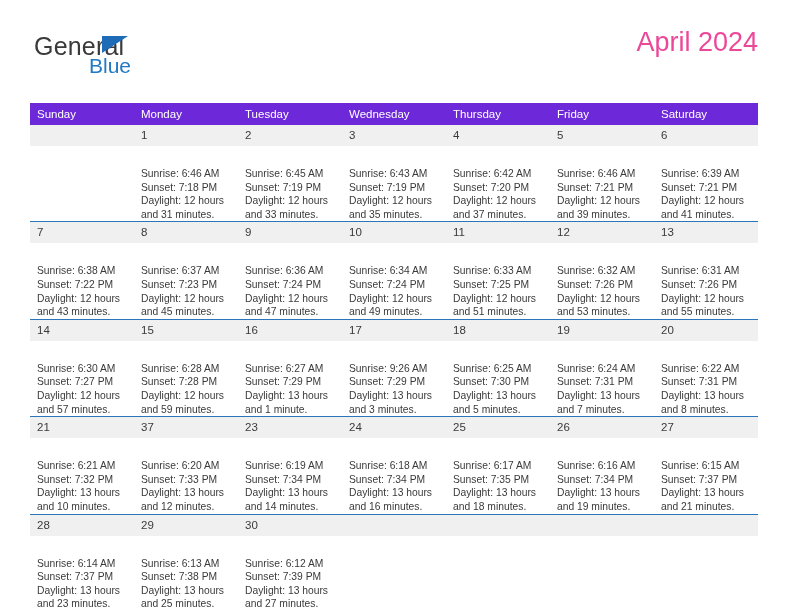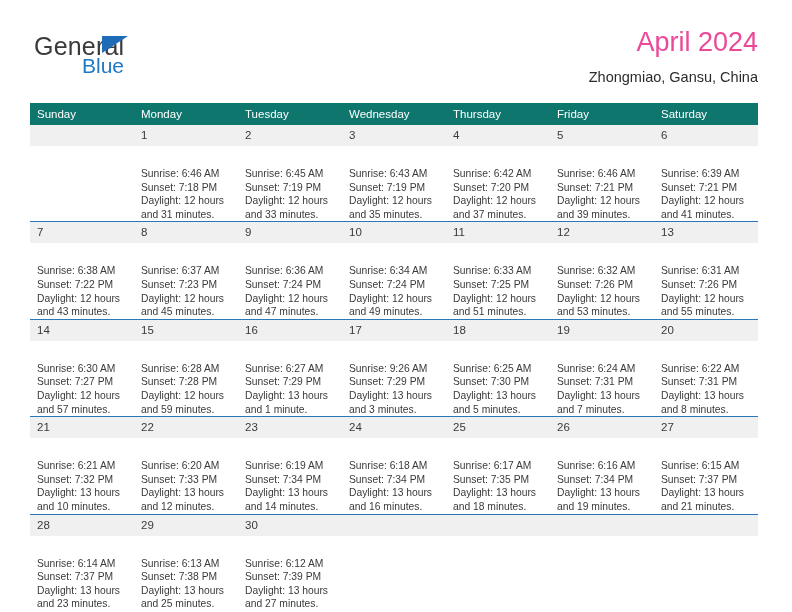--- a/index.html
+++ b/index.html
@@ -49,21 +49,21 @@
     position: absolute;
     left: 68px;
     top: 4px;
     width: 0;
     height: 0;
     border-top: 17px solid #1e6bb8;
     border-right: 26px solid transparent;
   }
   .logo-blue {
     position: absolute;
-    left: 48px;
+    left: 55px;
     top: 22px;
     font-size: 21px;
     color: #2079c4;
     font-family: "Liberation Sans", sans-serif;
   }
 
   .title-block {
     position: absolute;
     right: 0;
     top: 0;
@@ -88,21 +88,21 @@
     position: absolute;
     left: 30px;
     top: 103px;
     width: 728px;
     border-collapse: collapse;
     table-layout: fixed;
   }
   .calendar col { width: 104px; }
 
   .dow-row th {
-    background: #0f766e;
+    background: #6d28d9;
     color: #ffffff;
     font-weight: normal;
     font-size: 11.5px;
     text-align: left;
     padding: 4px 0 5px 7px;
     height: 13px;
     box-sizing: content-box;
   }
 
   .week-row td {
@@ -146,21 +146,20 @@
   <div class="header">
 
     <div class="logo">
       <span class="logo-general">General</span>
       <span class="logo-triangle"></span>
       <span class="logo-blue">Blue</span>
     </div>
 
     <div class="title-block">
       <div class="cal-title">April 2024</div>
-      <div class="cal-subtitle">Zhongmiao, Gansu, China</div>
     </div>
 
   </div>
 
   <table class="calendar">
     <colgroup>
       <col>
         <col>
         <col>
         <col>
@@ -419,21 +418,21 @@
               <div class="details">
                 <div>Sunrise: 6:21 AM</div>
                 <div>Sunset: 7:32 PM</div>
                 <div>Daylight: 13 hours</div>
                 <div>and 10 minutes.</div>
               </div>
             </div>
           </td>
           <td>
             <div class="cell-inner">
-              <div class="daynum">22</div>
+              <div class="daynum">37</div>
               <div class="details">
                 <div>Sunrise: 6:20 AM</div>
                 <div>Sunset: 7:33 PM</div>
                 <div>Daylight: 13 hours</div>
                 <div>and 12 minutes.</div>
               </div>
             </div>
           </td>
           <td>
             <div class="cell-inner">

